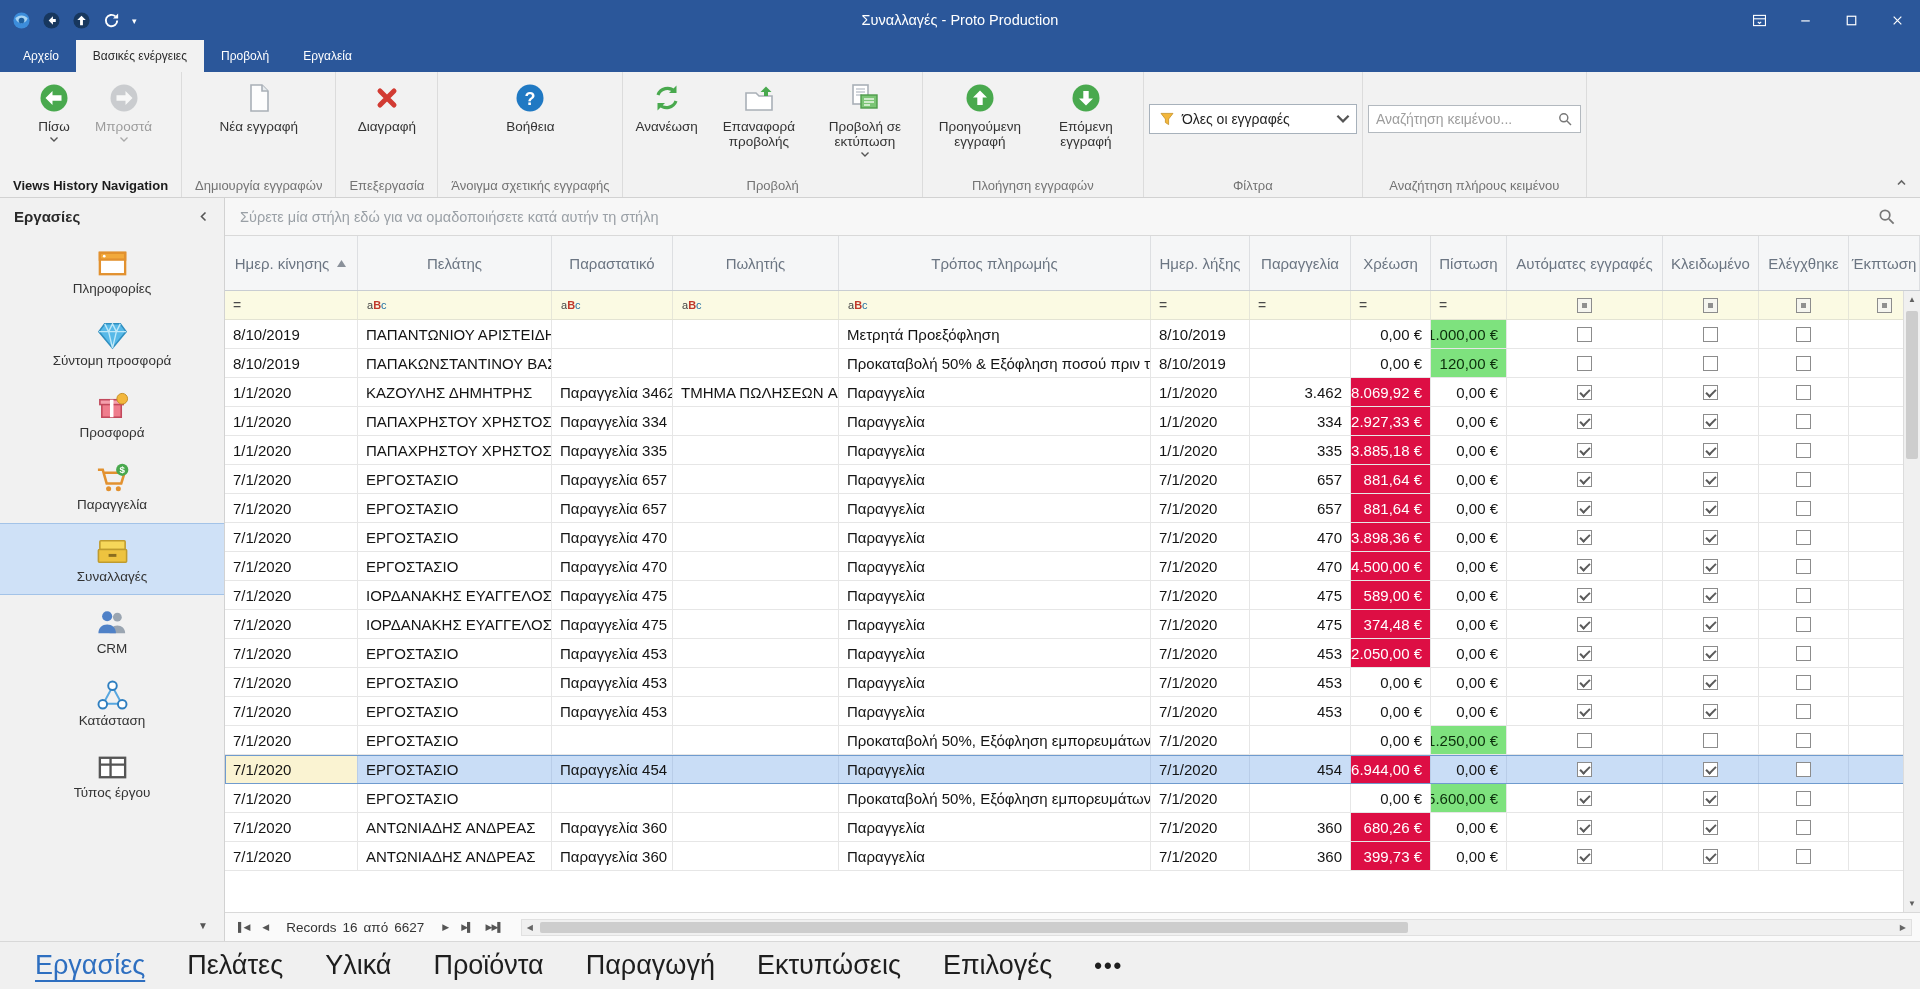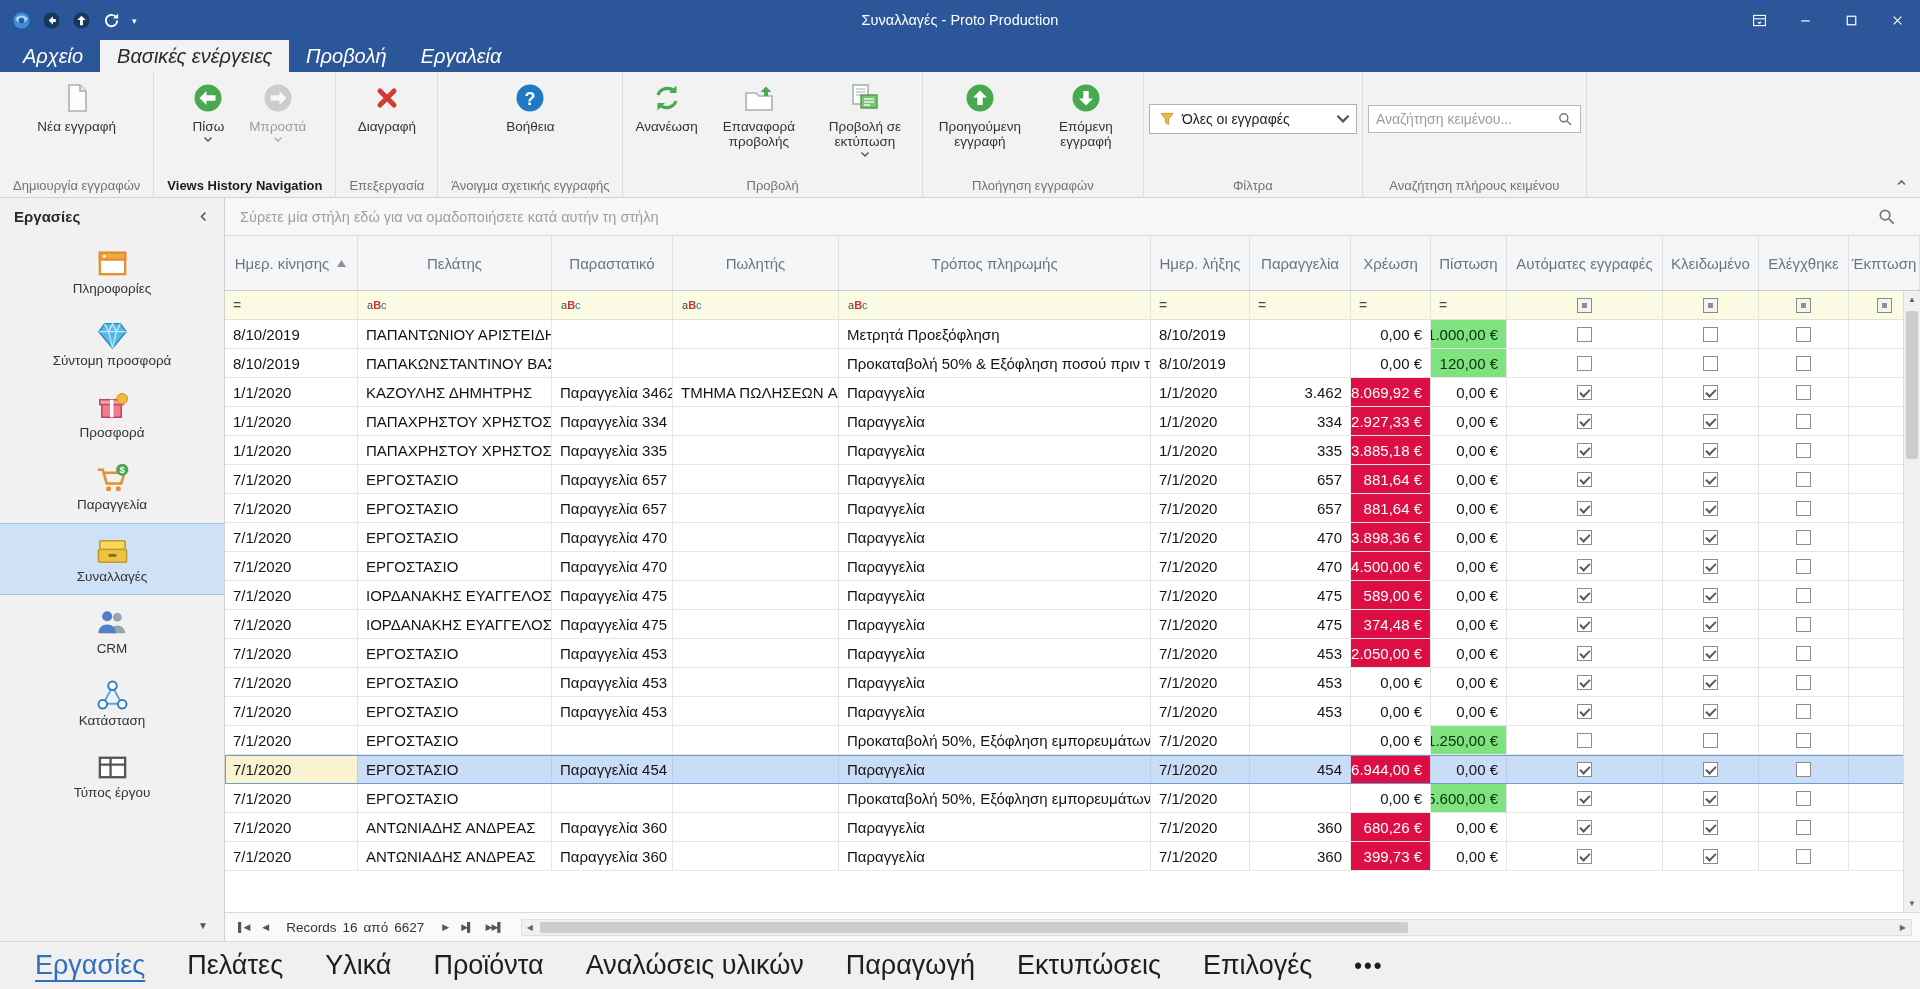--- a/index.html
+++ b/index.html
@@ -13,21 +13,21 @@
   .qat { display:flex; align-items:center; gap:11px; padding-left:12px; }
   .qat .icon { width:19px; height:19px; }
   .qat-caret { font-size:9px; color:#fff; padding-top:2px; }
   .title { position:absolute; left:50%; top:0; height:100%; display:flex; align-items:center; transform:translateX(-50%); font-size:14.5px; white-space:nowrap; }
   .win-controls { margin-left:auto; display:flex; height:100%; }
   .win-btn { width:46px; height:100%; display:flex; align-items:center; justify-content:center; }
   .win-btn .icon { width:17px; height:17px; }
 
   
   .tabrow { height:32px; background:#2b579a; display:flex; align-items:stretch; padding-left:6px; flex:0 0 auto; }
-  .menu-tab { padding:0 17px; display:flex; align-items:center; color:#fff; font-size:20px; white-space:nowrap;font-style:italic; }
+  .menu-tab { padding:0 17px; display:flex; align-items:center; color:#fff; font-size:12px; white-space:nowrap; }
   .menu-tab.active { background:#f2f2f2; color:#2a2a2a; }
 
   
   .ribbon { height:126px; background:#f2f2f2; border-bottom:1px solid #d2d2d2; display:flex; align-items:stretch; position:relative; flex:0 0 auto; }
   .rgroup { display:flex; flex-direction:column; border-right:1px solid #dcdcdc; padding:2px 5px 0; }
   .rgroup-body { flex:1; display:flex; align-items:flex-start; justify-content:center; gap:2px; padding-top:3px; }
   .rgroup-body.center { align-items:flex-start; }
   .rbtn { display:flex; flex-direction:column; align-items:center; min-width:64px; max-width:104px; padding:5px 7px 2px; border-radius:3px; color:#333; }
   .rbtn .icon { width:32px; height:32px; }
   .rbtn-label { font-size:13.5px; text-align:center; line-height:15px; margin-top:5px; }
@@ -187,61 +187,61 @@
       <div class="menu-tab">Προβολή</div>
       <div class="menu-tab">Εργαλεία</div>
     </nav>
 
   <section class="ribbon" id="ribbonGroups">
       <div class="rgroup">
         <div class="rgroup-body">
           <div class="rbtn">
             <span class="icon">
               <svg viewBox="0 0 32 32">
-                <path d="M8 3h11l6 6v20H8z" fill="#fdfdfd" stroke="#a9b0b7" stroke-width="1.6"></path>
-                <path d="M19 3v6h6" fill="#e8ecef" stroke="#a9b0b7" stroke-width="1.6"></path>
-              </svg>
-            </span>
-            <div class="rbtn-label">Νέα εγγραφή</div>
+                <circle cx="16" cy="16" r="13.5" fill="#49a94e"></circle>
+                <path d="M14.5 9 7.5 16l7 7v-4.3h9v-5.4h-9z" fill="#fff"></path>
+              </svg>
+            </span>
+            <div class="rbtn-label">Πίσω</div>
+            <span class="icon caret">
+              <svg viewBox="0 0 10 7">
+                <path d="m1.5 1.5 3.5 3.5L8.5 1.5" fill="none" stroke="#555" stroke-width="1.4"></path>
+              </svg>
+            </span>
+          </div>
+          <div class="rbtn disabled">
+            <span class="icon">
+              <svg viewBox="0 0 32 32">
+                <circle cx="16" cy="16" r="13.5" fill="#9aa0a5"></circle>
+                <path d="M17.5 9 24.5 16l-7 7v-4.3h-9v-5.4h9z" fill="#fff"></path>
+              </svg>
+            </span>
+            <div class="rbtn-label">Μπροστά</div>
+            <span class="icon caret">
+              <svg viewBox="0 0 10 7">
+                <path d="m1.5 1.5 3.5 3.5L8.5 1.5" fill="none" stroke="#555" stroke-width="1.4"></path>
+              </svg>
+            </span>
           </div>
         </div>
-        <div class="rgroup-label">Δημιουργία εγγραφών</div>
+        <div class="rgroup-label strong">Views History Navigation</div>
       </div>
       <div class="rgroup">
         <div class="rgroup-body">
           <div class="rbtn">
             <span class="icon">
               <svg viewBox="0 0 32 32">
-                <circle cx="16" cy="16" r="13.5" fill="#49a94e"></circle>
-                <path d="M14.5 9 7.5 16l7 7v-4.3h9v-5.4h-9z" fill="#fff"></path>
-              </svg>
-            </span>
-            <div class="rbtn-label">Πίσω</div>
-            <span class="icon caret">
-              <svg viewBox="0 0 10 7">
-                <path d="m1.5 1.5 3.5 3.5L8.5 1.5" fill="none" stroke="#555" stroke-width="1.4"></path>
-              </svg>
-            </span>
-          </div>
-          <div class="rbtn disabled">
-            <span class="icon">
-              <svg viewBox="0 0 32 32">
-                <circle cx="16" cy="16" r="13.5" fill="#9aa0a5"></circle>
-                <path d="M17.5 9 24.5 16l-7 7v-4.3h-9v-5.4h9z" fill="#fff"></path>
-              </svg>
-            </span>
-            <div class="rbtn-label">Μπροστά</div>
-            <span class="icon caret">
-              <svg viewBox="0 0 10 7">
-                <path d="m1.5 1.5 3.5 3.5L8.5 1.5" fill="none" stroke="#555" stroke-width="1.4"></path>
-              </svg>
-            </span>
+                <path d="M8 3h11l6 6v20H8z" fill="#fdfdfd" stroke="#a9b0b7" stroke-width="1.6"></path>
+                <path d="M19 3v6h6" fill="#e8ecef" stroke="#a9b0b7" stroke-width="1.6"></path>
+              </svg>
+            </span>
+            <div class="rbtn-label">Νέα εγγραφή</div>
           </div>
         </div>
-        <div class="rgroup-label strong">Views History Navigation</div>
+        <div class="rgroup-label">Δημιουργία εγγραφών</div>
       </div>
       <div class="rgroup">
         <div class="rgroup-body">
           <div class="rbtn">
             <span class="icon">
               <svg viewBox="0 0 32 32">
                 <path d="M9 9l14 14M23 9 9 23" stroke="#d23b33" stroke-width="5" stroke-linecap="round"></path>
               </svg>
             </span>
             <div class="rbtn-label">Διαγραφή</div>
@@ -1388,19 +1388,18 @@
         </div>
       </div>
     </main>
   </div>
 
   <footer class="bottom-tabs" id="bottomTabs">
       <div class="btab active">Εργασίες</div>
       <div class="btab">Πελάτες</div>
       <div class="btab">Υλικά</div>
       <div class="btab">Προϊόντα</div>
-      <div class="btab">Αναλώσεις υλικών</div>
       <div class="btab">Παραγωγή</div>
       <div class="btab">Εκτυπώσεις</div>
       <div class="btab">Επιλογές</div>
       <div class="btab overflow">•••</div>
     </footer>
 </div>
 
 </body></html>

